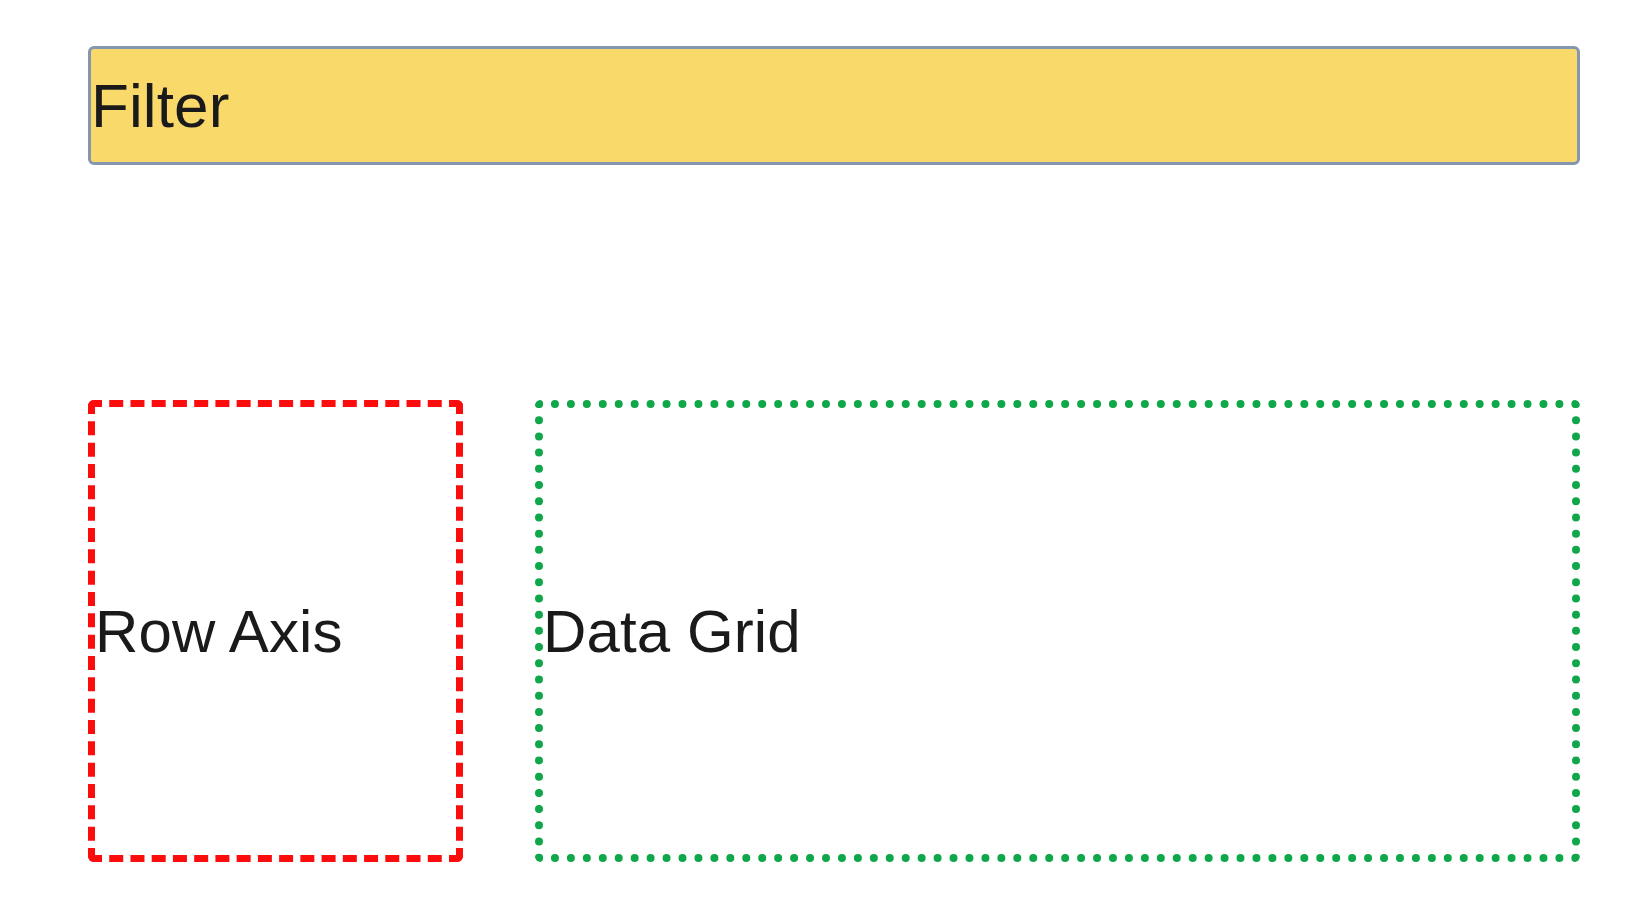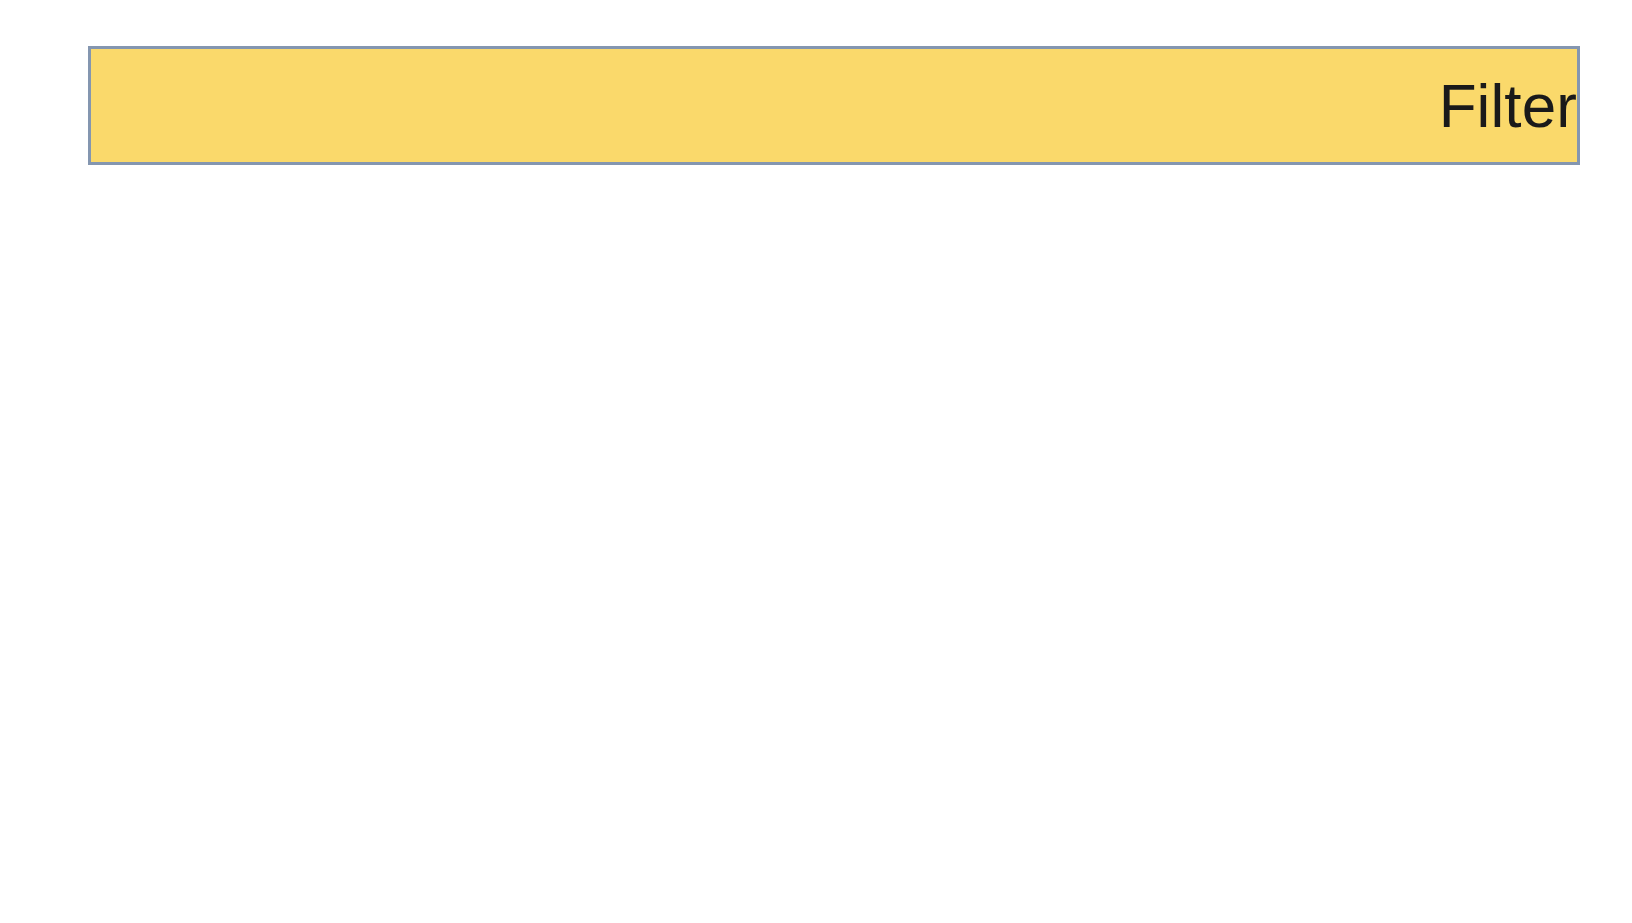--- a/index.html
+++ b/index.html
@@ -23,22 +23,23 @@
     border-radius: 30px;
     overflow: hidden;
     box-sizing: border-box;
   }
 
   .region {
     position: absolute;
     box-sizing: border-box;
     display: flex;
     align-items: center;
-    justify-content: flex-end;
+    justify-content: flex-start;
     background: transparent;
+    border-radius: 6px;
   }
 
   .region-label {
     color: #1a1a1a;
     font-size: 60px;
     line-height: 1.05;
     font-weight: 400;
     letter-spacing: 0.1px;
     white-space: nowrap;
     text-align: center;
@@ -87,15 +88,21 @@
 </head>
 <body>
 
 <div id="canvas">
 
   <div class="region" id="filter-region">
     <span class="region-label">Filter</span>
   </div>
 
 
+  <div class="region" id="row-axis-region">
+    <span class="region-label">Row Axis</span>
+  </div>
 
+  <div class="region" id="data-grid-region">
+    <span class="region-label">Data Grid</span>
+  </div>
 
 </div>
 
 </body></html>

